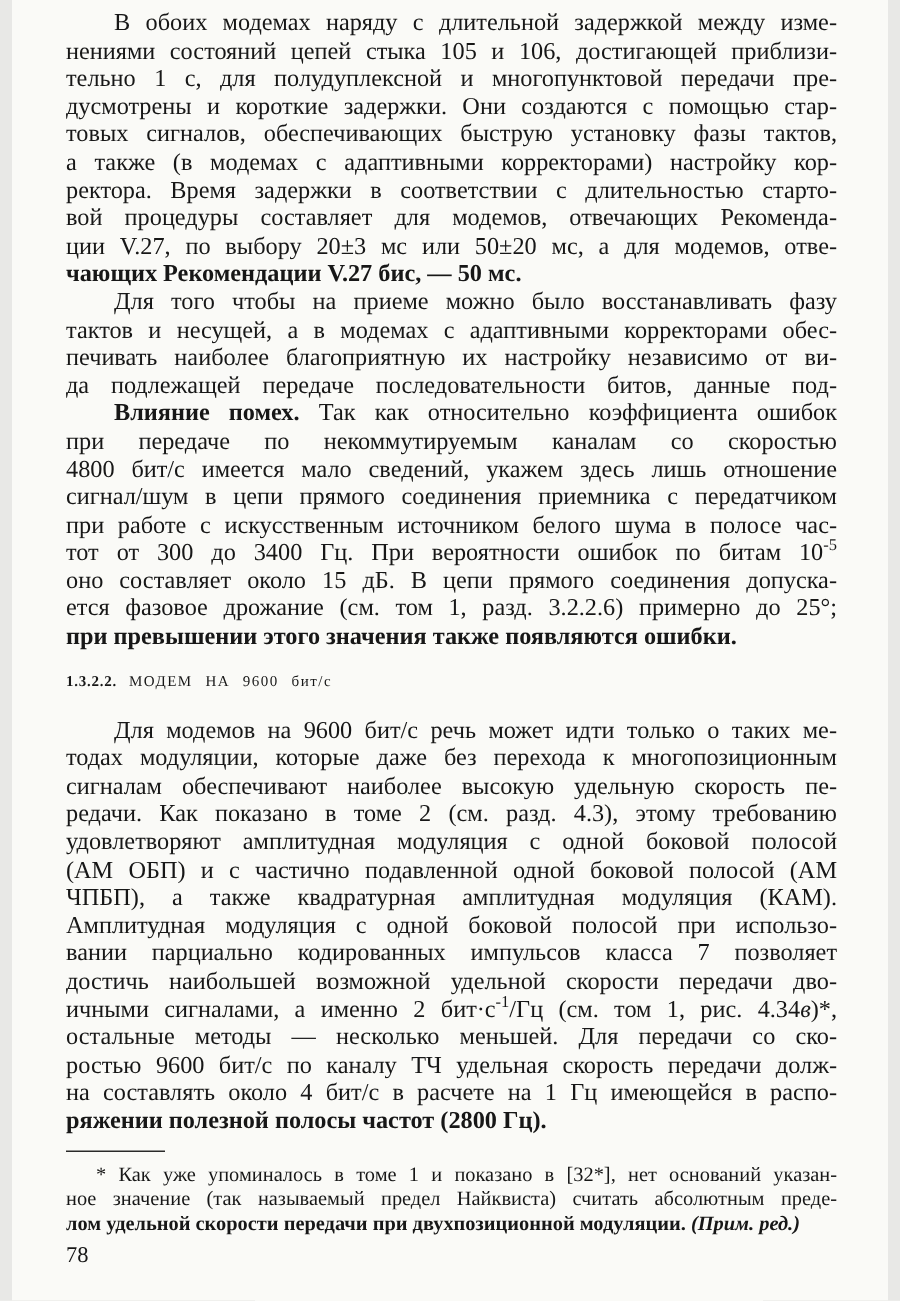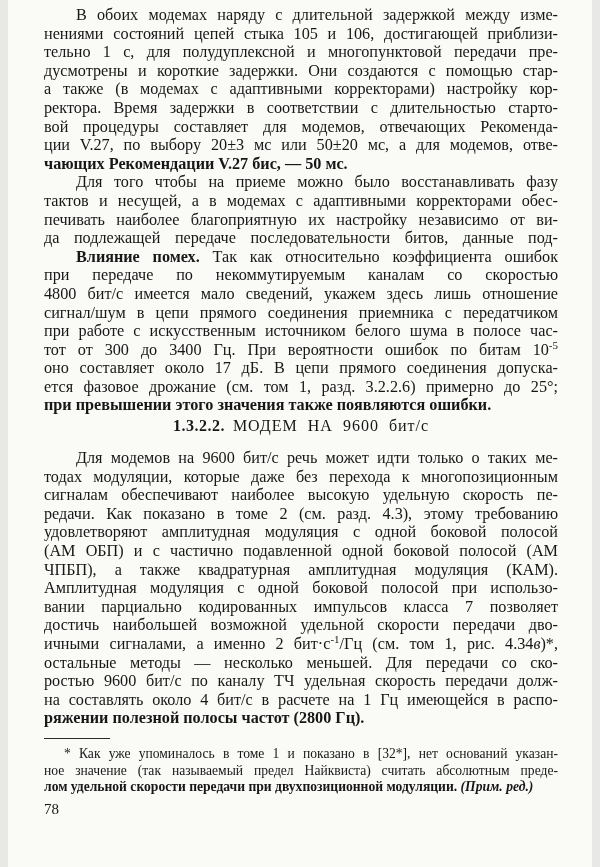--- a/index.html
+++ b/index.html
@@ -36,28 +36,27 @@
     text-indent: 32px;
   }
   .b { font-weight: bold; }
   .i { font-style: italic; }
   .sup {
     font-size: 11px;
     vertical-align: super;
     line-height: 0;
   }
   .heading {
-    margin-top: 3px;
+    margin-top: 13px;
     margin-bottom: 15px;
-    font-size: 16px;
+    font-size: 10px;
     line-height: 16px;
     letter-spacing: 0.5px;
     word-spacing: 5px;
     white-space: nowrap;
-    text-align: center;
   }
   .heading .hnum {
     font-weight: bold;
     margin-right: 8px;
     letter-spacing: 0.5px;
   }
   .heading .htitle {
     font-weight: 500;
     letter-spacing: 1px;
   }
@@ -82,40 +81,41 @@
 </head>
 <body>
 
 <div class="page">
   <div id="content">
       <div class="para">
         <div class="line indent"><span>В обоих модемах наряду с длительной задержкой между изме-</span></div>
         <div class="line"><span>нениями состояний цепей стыка 105 и 106, достигающей приблизи-</span></div>
         <div class="line"><span>тельно 1 с, для полудуплексной и многопунктовой передачи пре-</span></div>
         <div class="line"><span>дусмотрены и короткие задержки. Они создаются с помощью стар-</span></div>
+        <div class="line"><span>товых сигналов, обеспечивающих быструю установку фазы тактов,</span></div>
         <div class="line"><span>а также (в модемах с адаптивными корректорами) настройку кор-</span></div>
         <div class="line"><span>ректора. Время задержки в соответствии с длительностью старто-</span></div>
         <div class="line"><span>вой процедуры составляет для модемов, отвечающих Рекоменда-</span></div>
         <div class="line"><span>ции V.27, по выбору 20±3 мс или 50±20 мс, а для модемов, отве-</span></div>
         <div class="line last"><span>чающих Рекомендации V.27 бис, — 50 мс.</span></div>
       </div>
       <div class="para">
         <div class="line indent"><span>Для того чтобы на приеме можно было восстанавливать фазу</span></div>
         <div class="line"><span>тактов и несущей, а в модемах с адаптивными корректорами обес-</span></div>
         <div class="line"><span>печивать наиболее благоприятную их настройку независимо от ви-</span></div>
         <div class="line"><span>да подлежащей передаче последовательности битов, данные под-</span></div>
       </div>
       <div class="para">
         <div class="line indent"><span class="b">Влияние помех.</span><span> Так как относительно коэффициента ошибок</span></div>
         <div class="line"><span>при передаче по некоммутируемым каналам со скоростью</span></div>
         <div class="line"><span>4800 бит/с имеется мало сведений, укажем здесь лишь отношение</span></div>
         <div class="line"><span>сигнал/шум в цепи прямого соединения приемника с передатчиком</span></div>
         <div class="line"><span>при работе с искусственным источником белого шума в полосе час-</span></div>
         <div class="line"><span>тот от 300 до 3400 Гц. При вероятности ошибок по битам 10</span><span class="sup">-5</span></div>
-        <div class="line"><span>оно составляет около 17 дБ. В цепи прямого соединения допуска-</span></div>
+        <div class="line"><span>оно составляет около 15 дБ. В цепи прямого соединения допуска-</span></div>
         <div class="line"><span>ется фазовое дрожание (см. том 1, разд. 3.2.2.6) примерно до 25°;</span></div>
         <div class="line last"><span>при превышении этого значения также появляются ошибки.</span></div>
       </div>
       <div class="heading"><span class="hnum">1.3.2.2.</span><span class="htitle">МОДЕМ НА 9600 бит/с</span></div>
       <div class="para">
         <div class="line indent"><span>Для модемов на 9600 бит/с речь может идти только о таких ме-</span></div>
         <div class="line"><span>тодах модуляции, которые даже без перехода к многопозиционным</span></div>
         <div class="line"><span>сигналам обеспечивают наиболее высокую удельную скорость пе-</span></div>
         <div class="line"><span>редачи. Как показано в томе 2 (см. разд. 4.3), этому требованию</span></div>
         <div class="line"><span>удовлетворяют амплитудная модуляция с одной боковой полосой</span></div>

